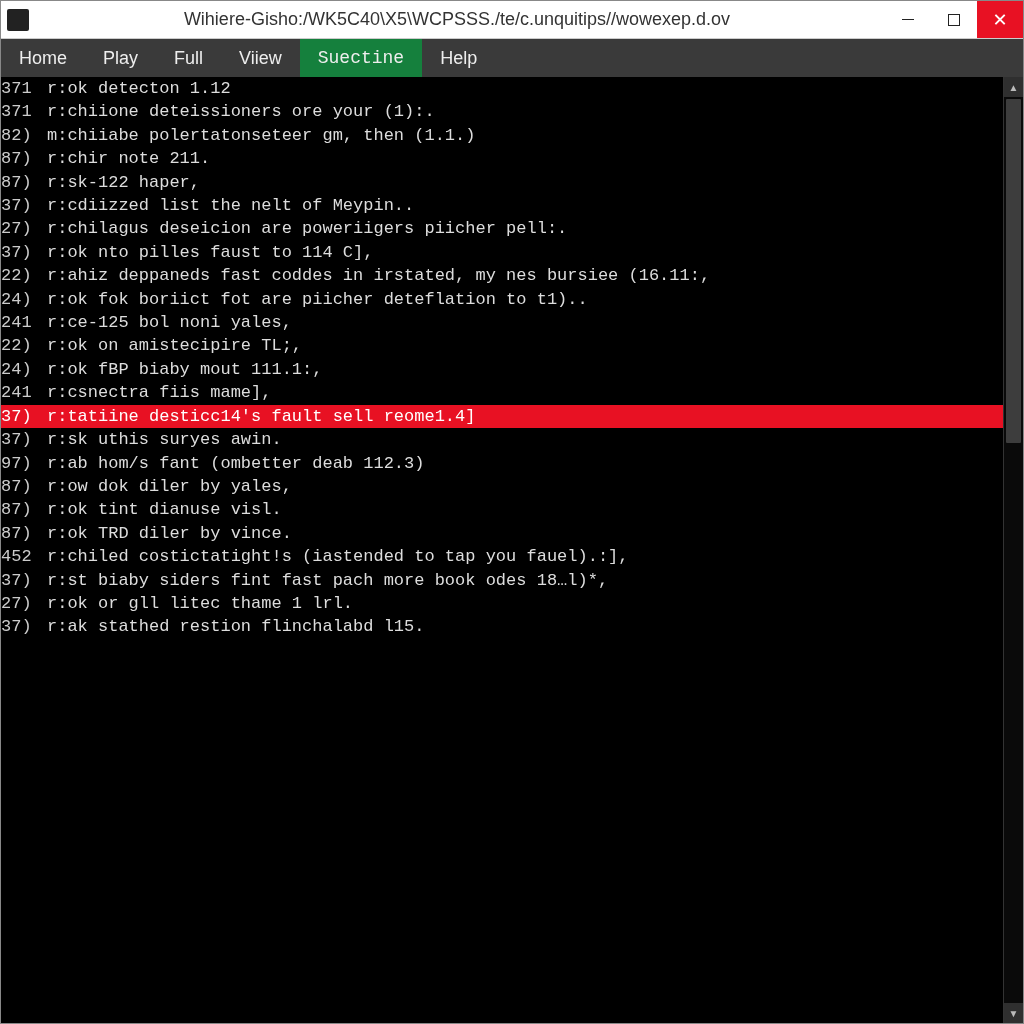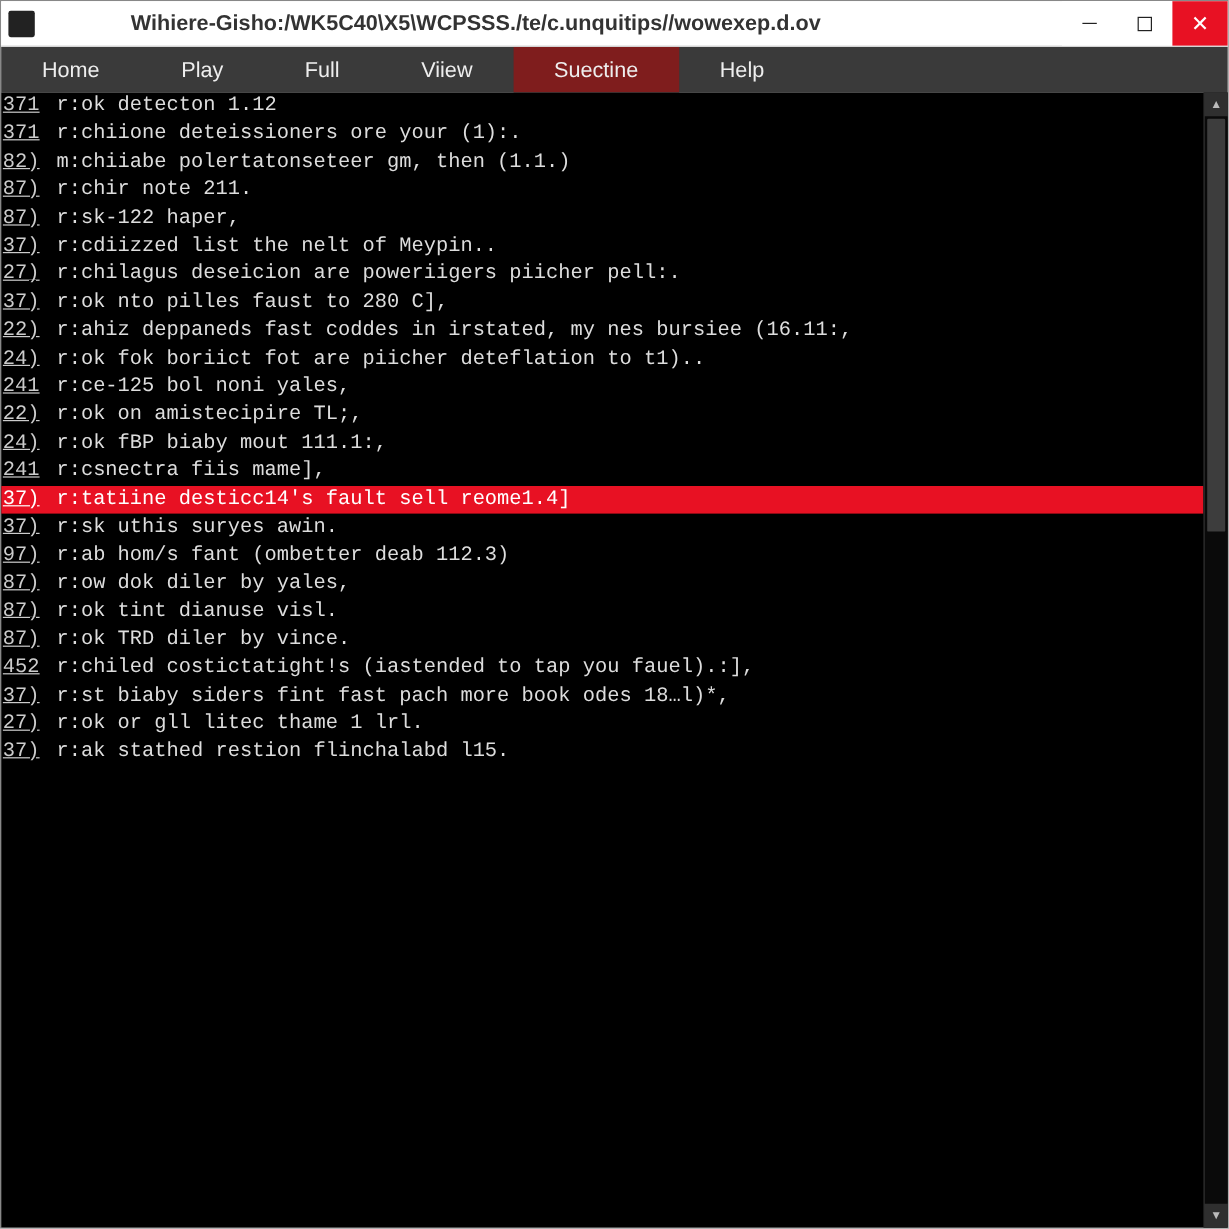--- a/index.html
+++ b/index.html
@@ -3,39 +3,39 @@
 <meta charset="utf-8">
 <style>
   * { box-sizing: border-box; margin: 0; padding: 0; }
   html, body { width: 1024px; height: 1024px; overflow: hidden; font-family: "Segoe UI", Tahoma, sans-serif; background: #fff; }
   
   .window { width: 1024px; height: 1024px; display: flex; flex-direction: column; border: 1px solid #888; }
   
   
   .titlebar { height: 38px; background: #fff; display: flex; align-items: center; border-bottom: 1px solid #ccc; position: relative; }
   .titlebar .app-icon { width: 22px; height: 22px; background: #222; margin-left: 6px; border-radius: 2px; }
-  .titlebar .title { flex: 1; font-size: 18px; color: #333; font-weight: 700; padding: 0 80px; white-space: nowrap; overflow: hidden; text-overflow: ellipsis; }
+  .titlebar .title { flex: 1; text-align: center; font-size: 18px; color: #333; font-weight: 400; padding: 0 80px; white-space: nowrap; overflow: hidden; text-overflow: ellipsis; }
   .win-controls { display: flex; height: 100%; }
   .win-btn { width: 46px; height: 100%; display: flex; align-items: center; justify-content: center; font-size: 14px; background: #fff; }
   .win-btn.close { background: #e81123; color: #fff; }
   .win-btn .min-line { width: 12px; height: 1.5px; background: #222; }
   .win-btn .max-box { width: 12px; height: 12px; border: 1.5px solid #222; }
   .win-btn .x { font-size: 18px; line-height: 1; font-weight: 300; }
 
   
   .menubar { height: 38px; background: #3a3a3a; display: flex; align-items: stretch; }
-  .menu-item { padding: 0 34px; display: flex; align-items: center; color: #eee; font-size: 18px; cursor: pointer; }
-  .menu-item.active { background: #7f1d1d; }
+  .menu-item { padding: 0 18px; display: flex; align-items: center; color: #eee; font-size: 18px; cursor: pointer; }
+  .menu-item.active { background: #15803d; font-family: Liberation Mono, monospace; }
 
   
   .editor-wrap { flex: 1; display: flex; background: #000; position: relative; }
   .editor { flex: 1; overflow: hidden; font-family: Consolas, "Courier New", monospace; font-size: 17px; line-height: 23.4px; color: #ddd; }
   .line { display: flex; white-space: pre; }
   .line.hl { background: #e81123; color: #fff; }
-  .gutter { width: 40px; text-align: right; padding-right: 8px; color: #ccc; flex-shrink: 0; text-decoration: underline; }
+  .gutter { width: 40px; padding-right: 8px; color: #ccc; flex-shrink: 0; }
   .line.hl .gutter { color: #fff; }
   .code { flex: 1; padding-left: 6px; }
 
   
   .scrollbar { width: 20px; background: #1a1a1a; display: flex; flex-direction: column; border-left: 1px solid #333; }
   .sb-btn { height: 20px; background: #2f2f2f; color: #bbb; display: flex; align-items: center; justify-content: center; font-size: 10px; }
   .sb-track { flex: 1; position: relative; background: #0a0a0a; }
   .sb-thumb { position: absolute; left: 2px; right: 2px; top: 2px; height: 38%; background: #3d3d3d; border-radius: 1px; }
 </style>
 </head>
@@ -70,21 +70,21 @@
 
   <div class="editor-wrap">
     <div class="editor" id="editor">
         <div class="line"><div class="gutter">371</div><div class="code">r:ok detecton 1.12</div></div>
         <div class="line"><div class="gutter">371</div><div class="code">r:chiione deteissioners ore your (1):.</div></div>
         <div class="line"><div class="gutter">82)</div><div class="code">m:chiiabe polertatonseteer gm, then (1.1.)</div></div>
         <div class="line"><div class="gutter">87)</div><div class="code">r:chir note 211.</div></div>
         <div class="line"><div class="gutter">87)</div><div class="code">r:sk-122 haper,</div></div>
         <div class="line"><div class="gutter">37)</div><div class="code">r:cdiizzed list the nelt of Meypin..</div></div>
         <div class="line"><div class="gutter">27)</div><div class="code">r:chilagus deseicion are poweriigers piicher pell:.</div></div>
-        <div class="line"><div class="gutter">37)</div><div class="code">r:ok nto pilles faust to 280 C],</div></div>
+        <div class="line"><div class="gutter">37)</div><div class="code">r:ok nto pilles faust to 114 C],</div></div>
         <div class="line"><div class="gutter">22)</div><div class="code">r:ahiz deppaneds fast coddes in irstated, my nes bursiee (16.11:,</div></div>
         <div class="line"><div class="gutter">24)</div><div class="code">r:ok fok boriict fot are piicher deteflation to t1)..</div></div>
         <div class="line"><div class="gutter">241</div><div class="code">r:ce-125 bol noni yales,</div></div>
         <div class="line"><div class="gutter">22)</div><div class="code">r:ok on amistecipire TL;,</div></div>
         <div class="line"><div class="gutter">24)</div><div class="code">r:ok fBP biaby mout 111.1:,</div></div>
         <div class="line"><div class="gutter">241</div><div class="code">r:csnectra fiis mame],</div></div>
         <div class="line hl"><div class="gutter">37)</div><div class="code">r:tatiine desticc14's fault sell reome1.4]</div></div>
         <div class="line"><div class="gutter">37)</div><div class="code">r:sk uthis suryes awin.</div></div>
         <div class="line"><div class="gutter">97)</div><div class="code">r:ab hom/s fant (ombetter deab 112.3)</div></div>
         <div class="line"><div class="gutter">87)</div><div class="code">r:ow dok diler by yales,</div></div>

